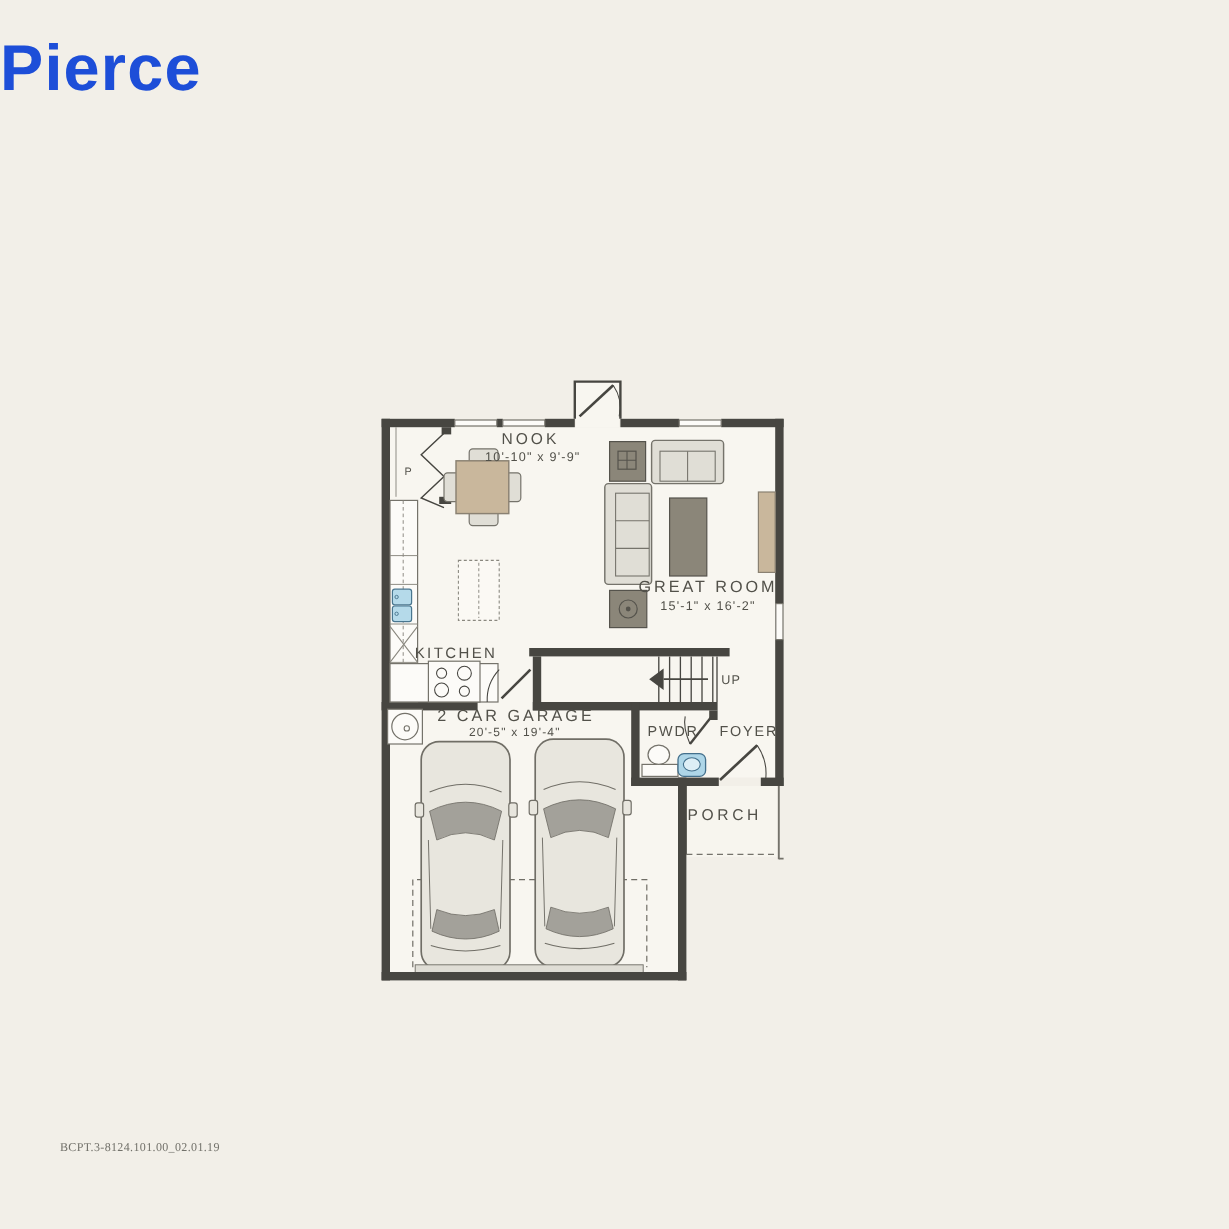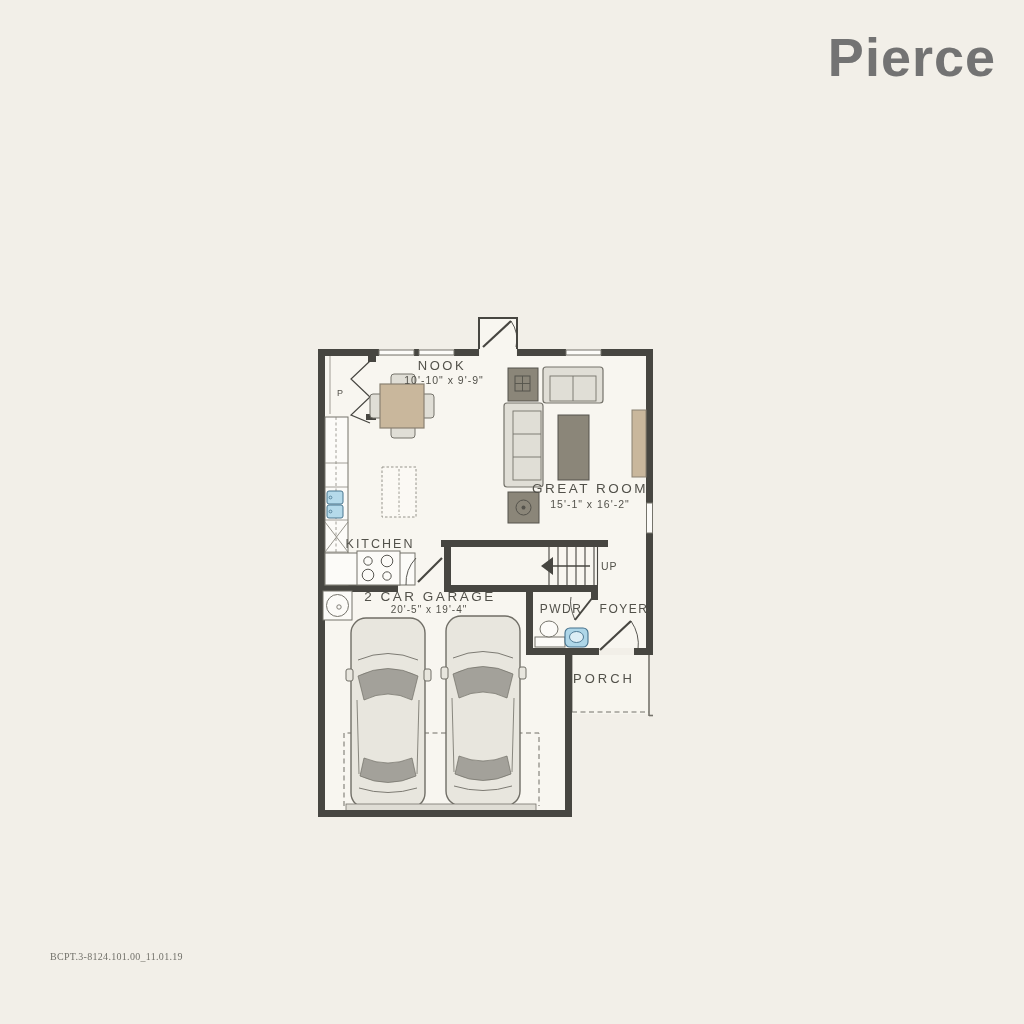--- a/index.html
+++ b/index.html
@@ -4,23 +4,23 @@
 <style>
   html,body{margin:0;padding:0;}
   body{
     width:1024px;height:1024px;
     background:#f2efe8;
     font-family:"Liberation Sans",sans-serif;
     position:relative;overflow:hidden;
   }
   .title{
     position:absolute;top:26px;left:0;width:996px;
-    text-align:right;
+    text-align:left;
     font-size:54px;font-weight:700;letter-spacing:1px;
-    color:#737373;margin:0;
+    color:#1d4ed8;margin:0;
   }
   .plan{
     position:absolute;left:316px;top:310px;width:340px;height:512px;
   }
   .footer-code{
     position:absolute;left:50px;top:951px;
     font-family:"Liberation Serif",serif;
     font-size:10px;color:#72716a;letter-spacing:.3px;
   }
   svg text{
@@ -214,13 +214,13 @@
     <text x="443" y="613" font-size="10" letter-spacing="1">20'-5" x 19'-4"</text>
     <text x="575" y="613" font-size="12" letter-spacing="1.5">PWDR</text>
     <text x="638" y="613" font-size="12" letter-spacing="1.5">FOYER</text>
     <text x="618" y="683" font-size="13" letter-spacing="3">PORCH</text>
     <text x="615" y="570" font-size="10.5" letter-spacing="1" text-anchor="start">UP</text>
     <text x="354" y="396" font-size="9">P</text>
   </g>
 </svg>
 </div>
 
-<div class="footer-code">BCPT.3-8124.101.00_11.01.19</div>
+<div class="footer-code">BCPT.3-8124.101.00_02.01.19</div>
 
 </body></html>

